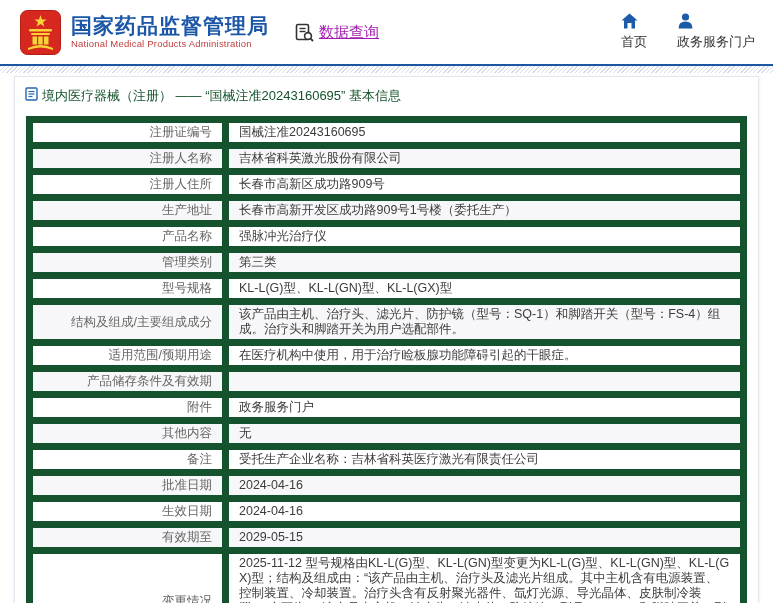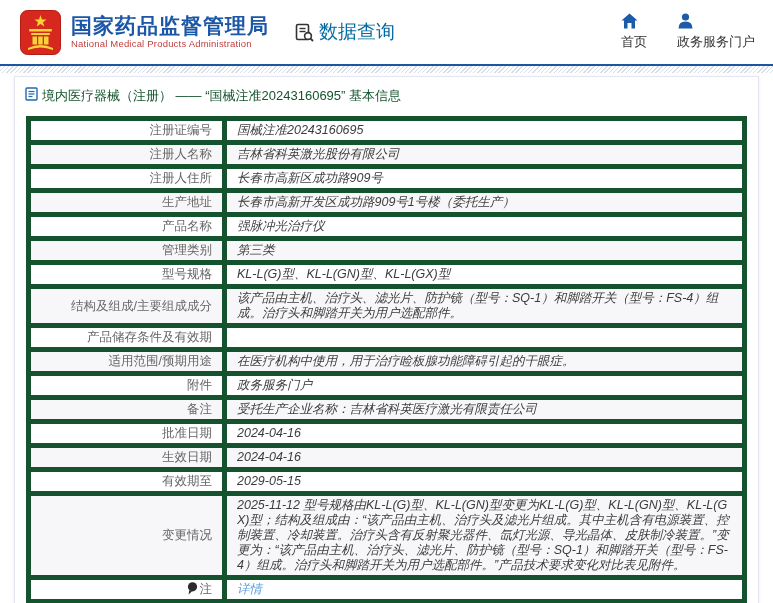--- a/index.html
+++ b/index.html
@@ -38,21 +38,21 @@
     line-height: 12px;
     white-space: nowrap;
   }
   .query-entry {
     display: flex;
     align-items: center;
     margin-left: 26px;
     cursor: pointer;
   }
   .query-entry .q-icon { width: 19px; height: 19px; margin-right: 5px; }
-  .query-label { font-size: 19px; color: #0369a1; }
+  .query-label { font-size: 15px; color: #a21caf; text-decoration: underline; }
 
   .top-nav { margin-left: auto; display: flex; align-items: center; }
   .nav-item {
     display: flex;
     flex-direction: column;
     align-items: flex-start;
     margin-left: 30px;
     cursor: pointer;
   }
   .nav-item svg { width: 17px; height: 16px; }
@@ -85,32 +85,32 @@
   .breadcrumb svg { width: 13px; height: 14px; margin-right: 4px; flex: 0 0 auto; }
 
   
   table.info {
     border-collapse: collapse;
     width: calc(100% - 22px);
     margin: 2px 11px 12px 11px;
     table-layout: fixed;
   }
   table.info td {
-    border: 5px solid #14532d;
+    border: 7px solid #14532d;
     font-size: 12.5px;
     line-height: 15px;
     padding: 2px 10px;
     vertical-align: middle;
   }
   td.label-cell {
     width: 196px;
     text-align: right;
     color: #666;
   }
-  td.value-cell { color: #3c3c3c; text-align: left; padding-left: 12px; word-break: break-all; font-style: italic; }
+  td.value-cell { color: #3c3c3c; text-align: left; padding-left: 12px; word-break: break-all; }
   tr:nth-child(even) td { background: #f7f7f9; }
   .note-icon { display: inline-block; width: 11px; height: 13px; margin-right: 2px; vertical-align: -2px; }
   .detail-link { color: #5b9ddb; cursor: pointer; }
 
   
   .footer-band {
     margin-top: auto;
     height: 11px;
     background: #ededed;
     flex: 0 0 auto;
@@ -205,30 +205,34 @@
         </tr>
         <tr>
           <td class="label-cell"><span>型号规格</span></td>
           <td class="value-cell"><span>KL-L(G)型、KL-L(GN)型、KL-L(GX)型</span></td>
         </tr>
         <tr>
           <td class="label-cell"><span>结构及组成/主要组成成分</span></td>
           <td class="value-cell"><span>该产品由主机、治疗头、滤光片、防护镜（型号：SQ-1）和脚踏开关（型号：FS-4）组成。治疗头和脚踏开关为用户选配部件。</span></td>
         </tr>
         <tr>
+          <td class="label-cell"><span>适用范围/预期用途</span></td>
+          <td class="value-cell"><span>在医疗机构中使用，用于治疗睑板腺功能障碍引起的干眼症。</span></td>
+        </tr>
+        <tr>
           <td class="label-cell"><span>产品储存条件及有效期</span></td>
           <td class="value-cell"><span></span></td>
         </tr>
         <tr>
-          <td class="label-cell"><span>适用范围/预期用途</span></td>
-          <td class="value-cell"><span>在医疗机构中使用，用于治疗睑板腺功能障碍引起的干眼症。</span></td>
-        </tr>
-        <tr>
           <td class="label-cell"><span>附件</span></td>
           <td class="value-cell"><span>政务服务门户</span></td>
+        </tr>
+        <tr>
+          <td class="label-cell"><span>其他内容</span></td>
+          <td class="value-cell"><span>无</span></td>
         </tr>
         <tr>
           <td class="label-cell"><span>备注</span></td>
           <td class="value-cell"><span>受托生产企业名称：吉林省科英医疗激光有限责任公司</span></td>
         </tr>
         <tr>
           <td class="label-cell"><span>批准日期</span></td>
           <td class="value-cell"><span>2024-04-16</span></td>
         </tr>
         <tr>

